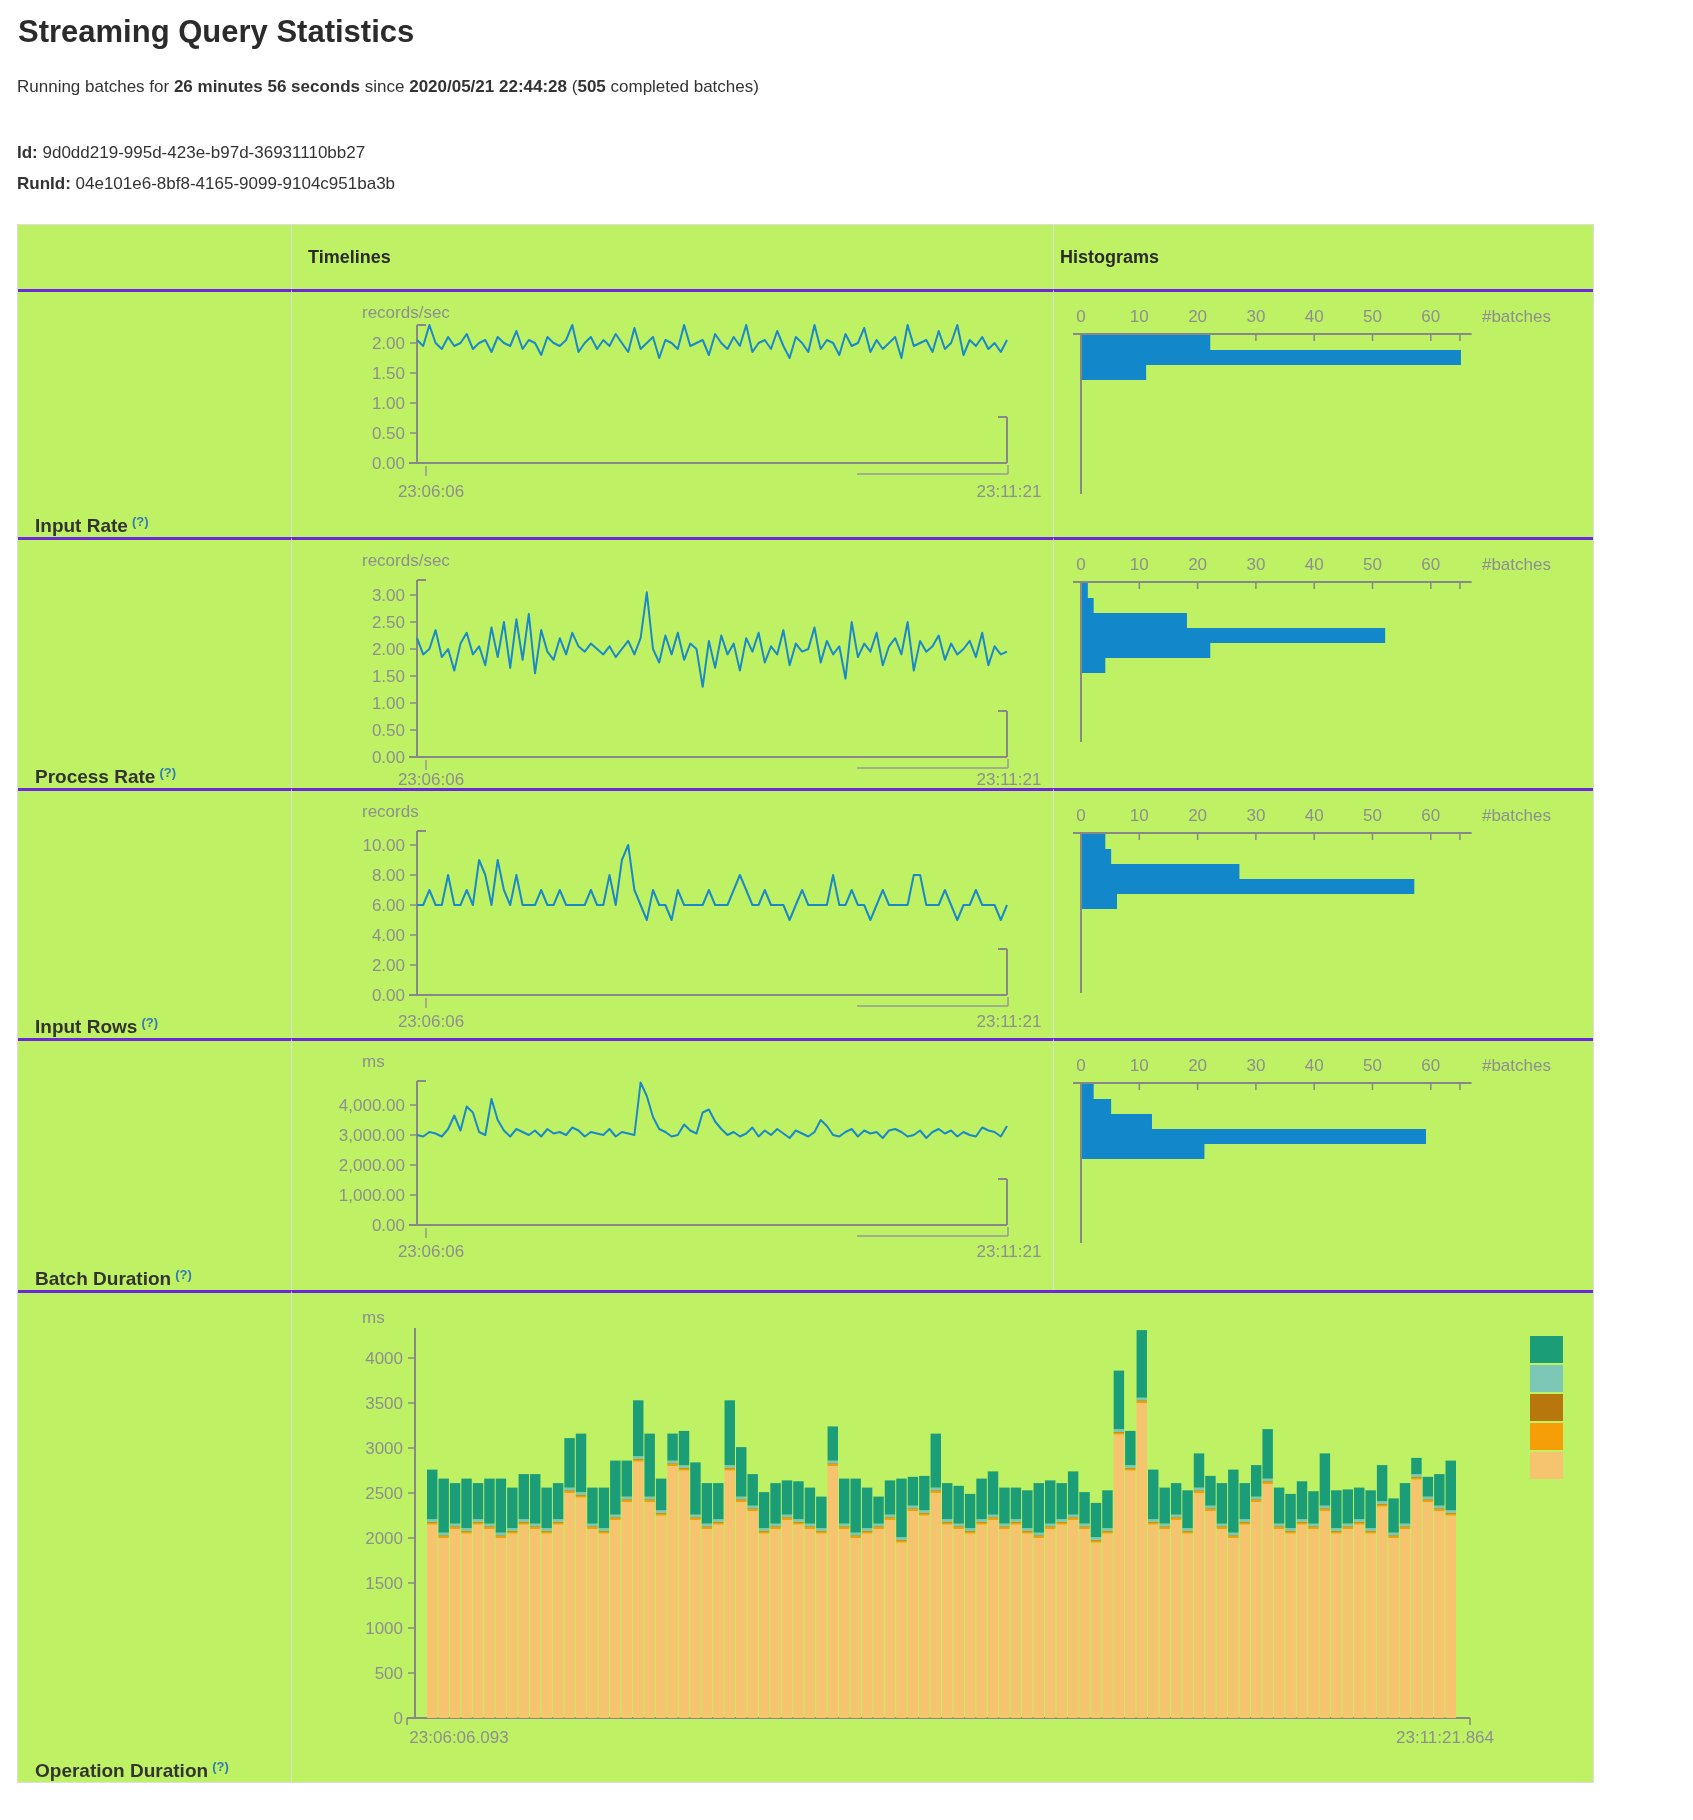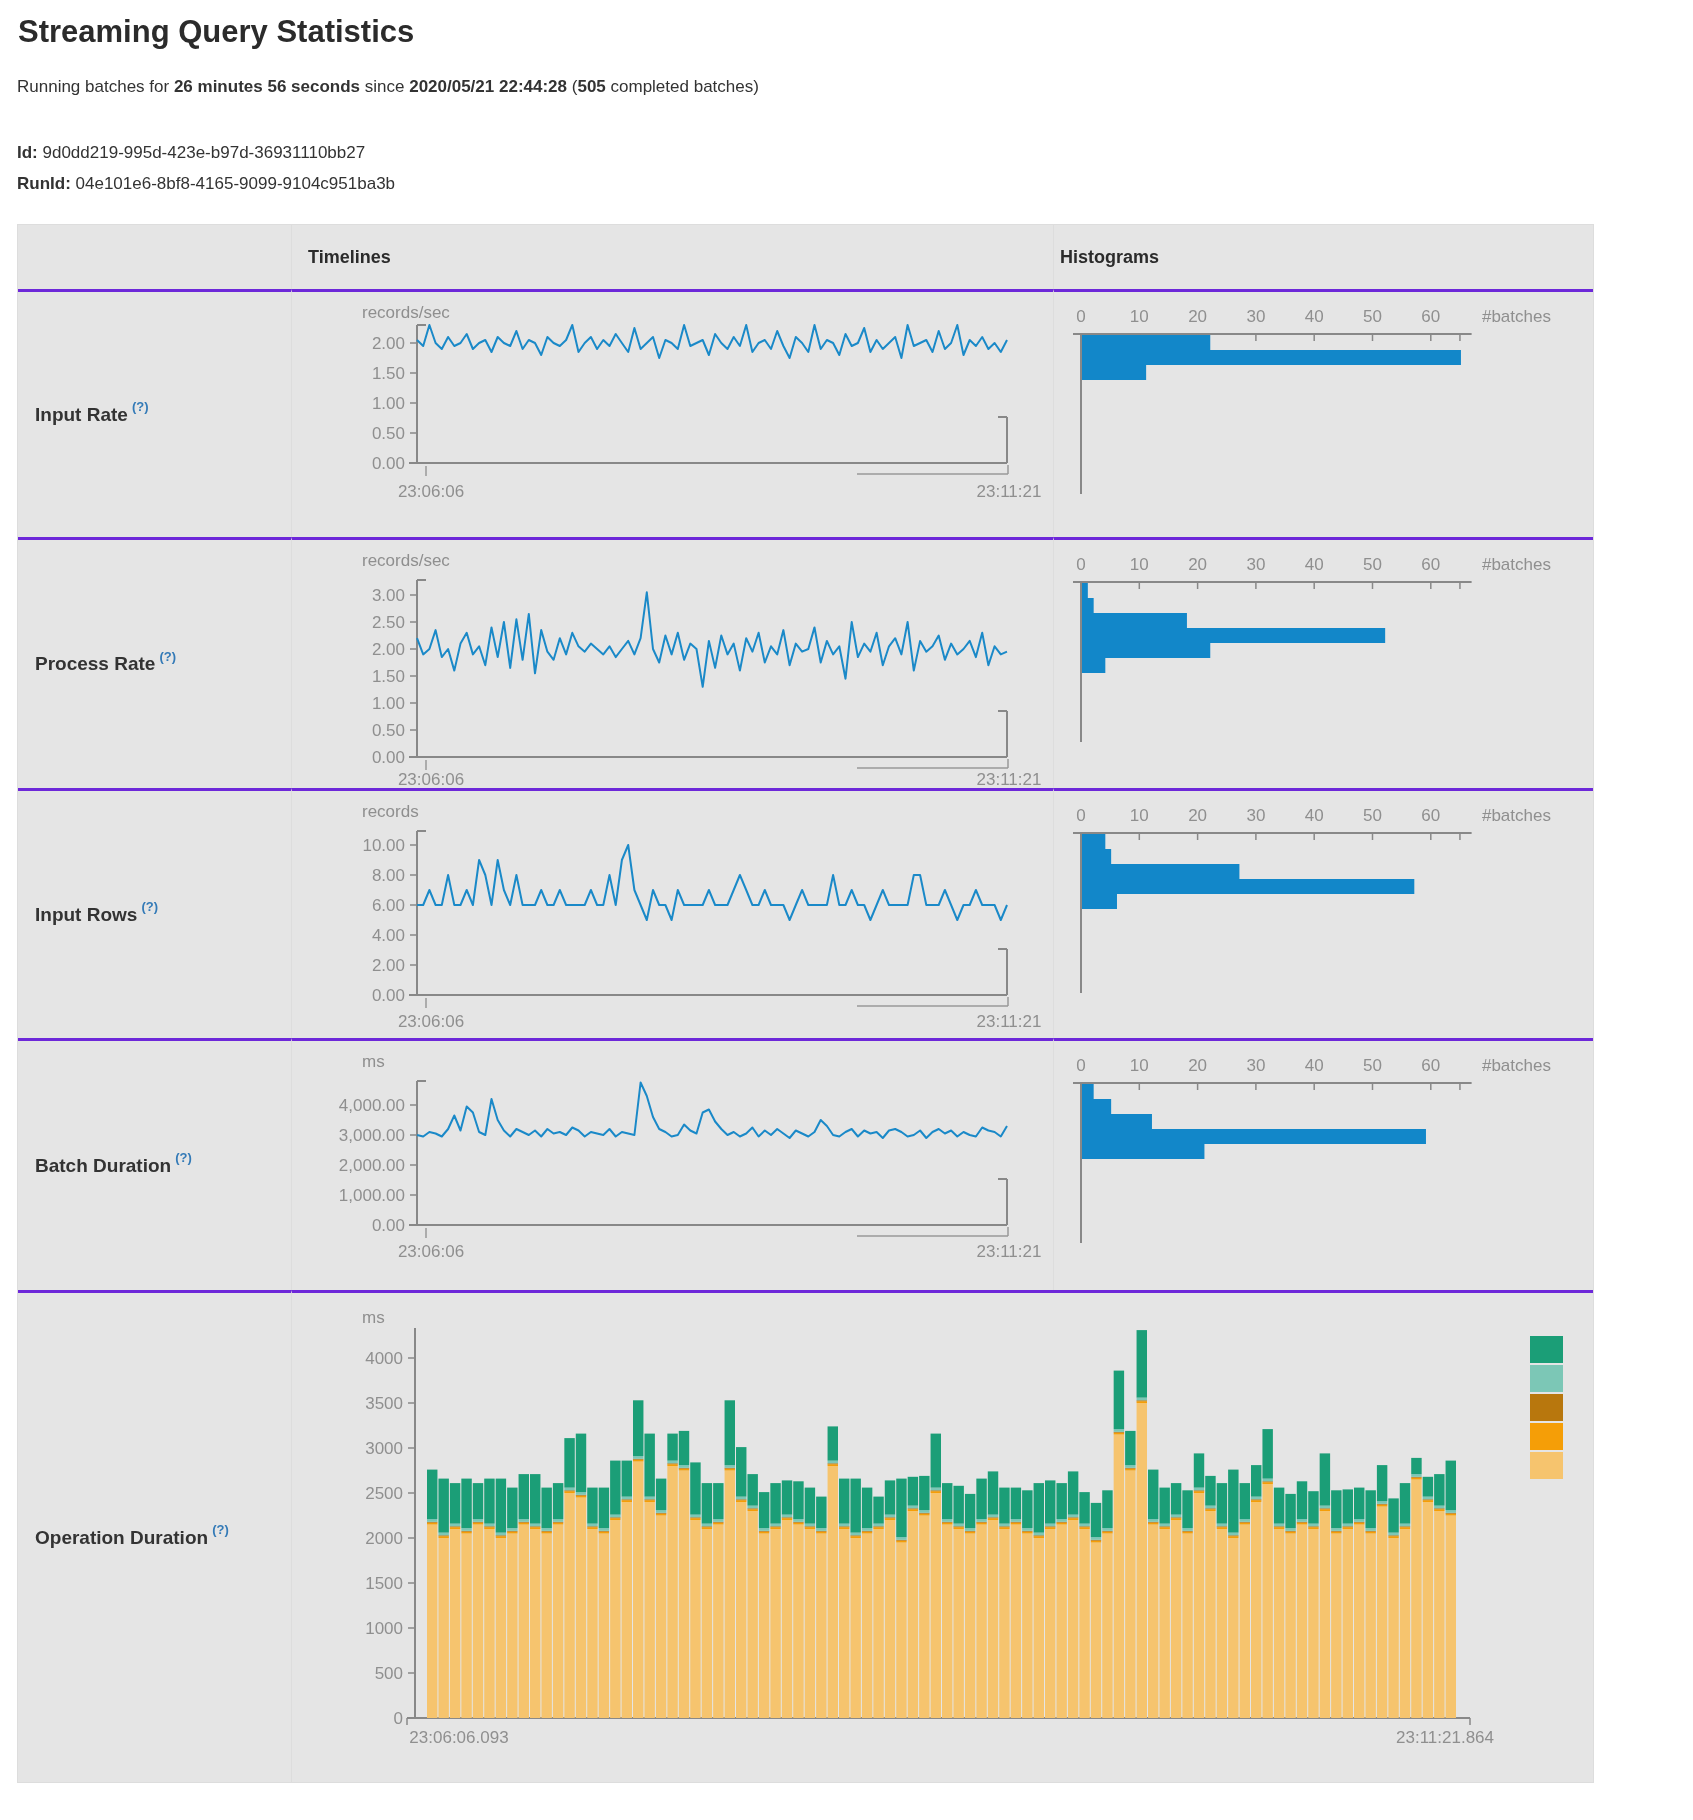--- a/index.html
+++ b/index.html
@@ -3,28 +3,28 @@
 <meta charset="utf-8">
 <style>
   html,body{margin:0;padding:0;background:#fff;font-family:"Liberation Sans",sans-serif;color:#333;}
   .page{width:1693px;height:1820px;overflow:hidden;box-sizing:border-box;padding:14px 0 0 17px;}
   h1{font-size:31px;margin:0 0 0 1px;color:#2b2b2b;letter-spacing:0;}
   .subtitle{margin-top:27px;font-size:17px;color:#333;}
   .subtitle b{font-weight:bold;text-align:right;}
   .meta{margin-top:40px;font-size:17px;line-height:31px;color:#333;}
   .meta b{font-weight:bold;}
   .stats-table{margin-top:25px;display:grid;grid-template-columns:273px 762px 540px;
-    grid-template-rows:64px 248px 251px 250px 252px 492px;border:1px solid #ddd;width:1575px;background:#e5e5e5;}
+    grid-template-rows:64px 248px 251px 250px 252px 492px;border:1px solid #ddd;width:1575px;background:#bef264;}
   .cell{box-sizing:border-box;overflow:hidden;position:relative;}
   .bl{border-left:1px solid #ddd;}
   .bt{border-top:3px solid #6d28d9;}
   .hdr{display:flex;align-items:center;font-size:18px;font-weight:bold;color:#2b2b2b;}
   .hdr.timelines{padding-left:16px;}
   .hdr.histograms{padding-left:6px;}
-  .label-cell{display:flex;align-items:center;padding-left:17px;}
+  .label-cell{display:flex;align-items:flex-end;padding-left:17px;}
   .row-label{font-size:19px;font-weight:bold;color:#333;}
   .help{font-size:13px;font-weight:bold;color:#337ab7;margin-left:4px;position:relative;top:-8px;}
   .span2{grid-column:2 / 4;}
   svg text{font-family:"Liberation Sans",sans-serif;}
 </style>
 </head>
 <body>
 
 <div class="page">
 

